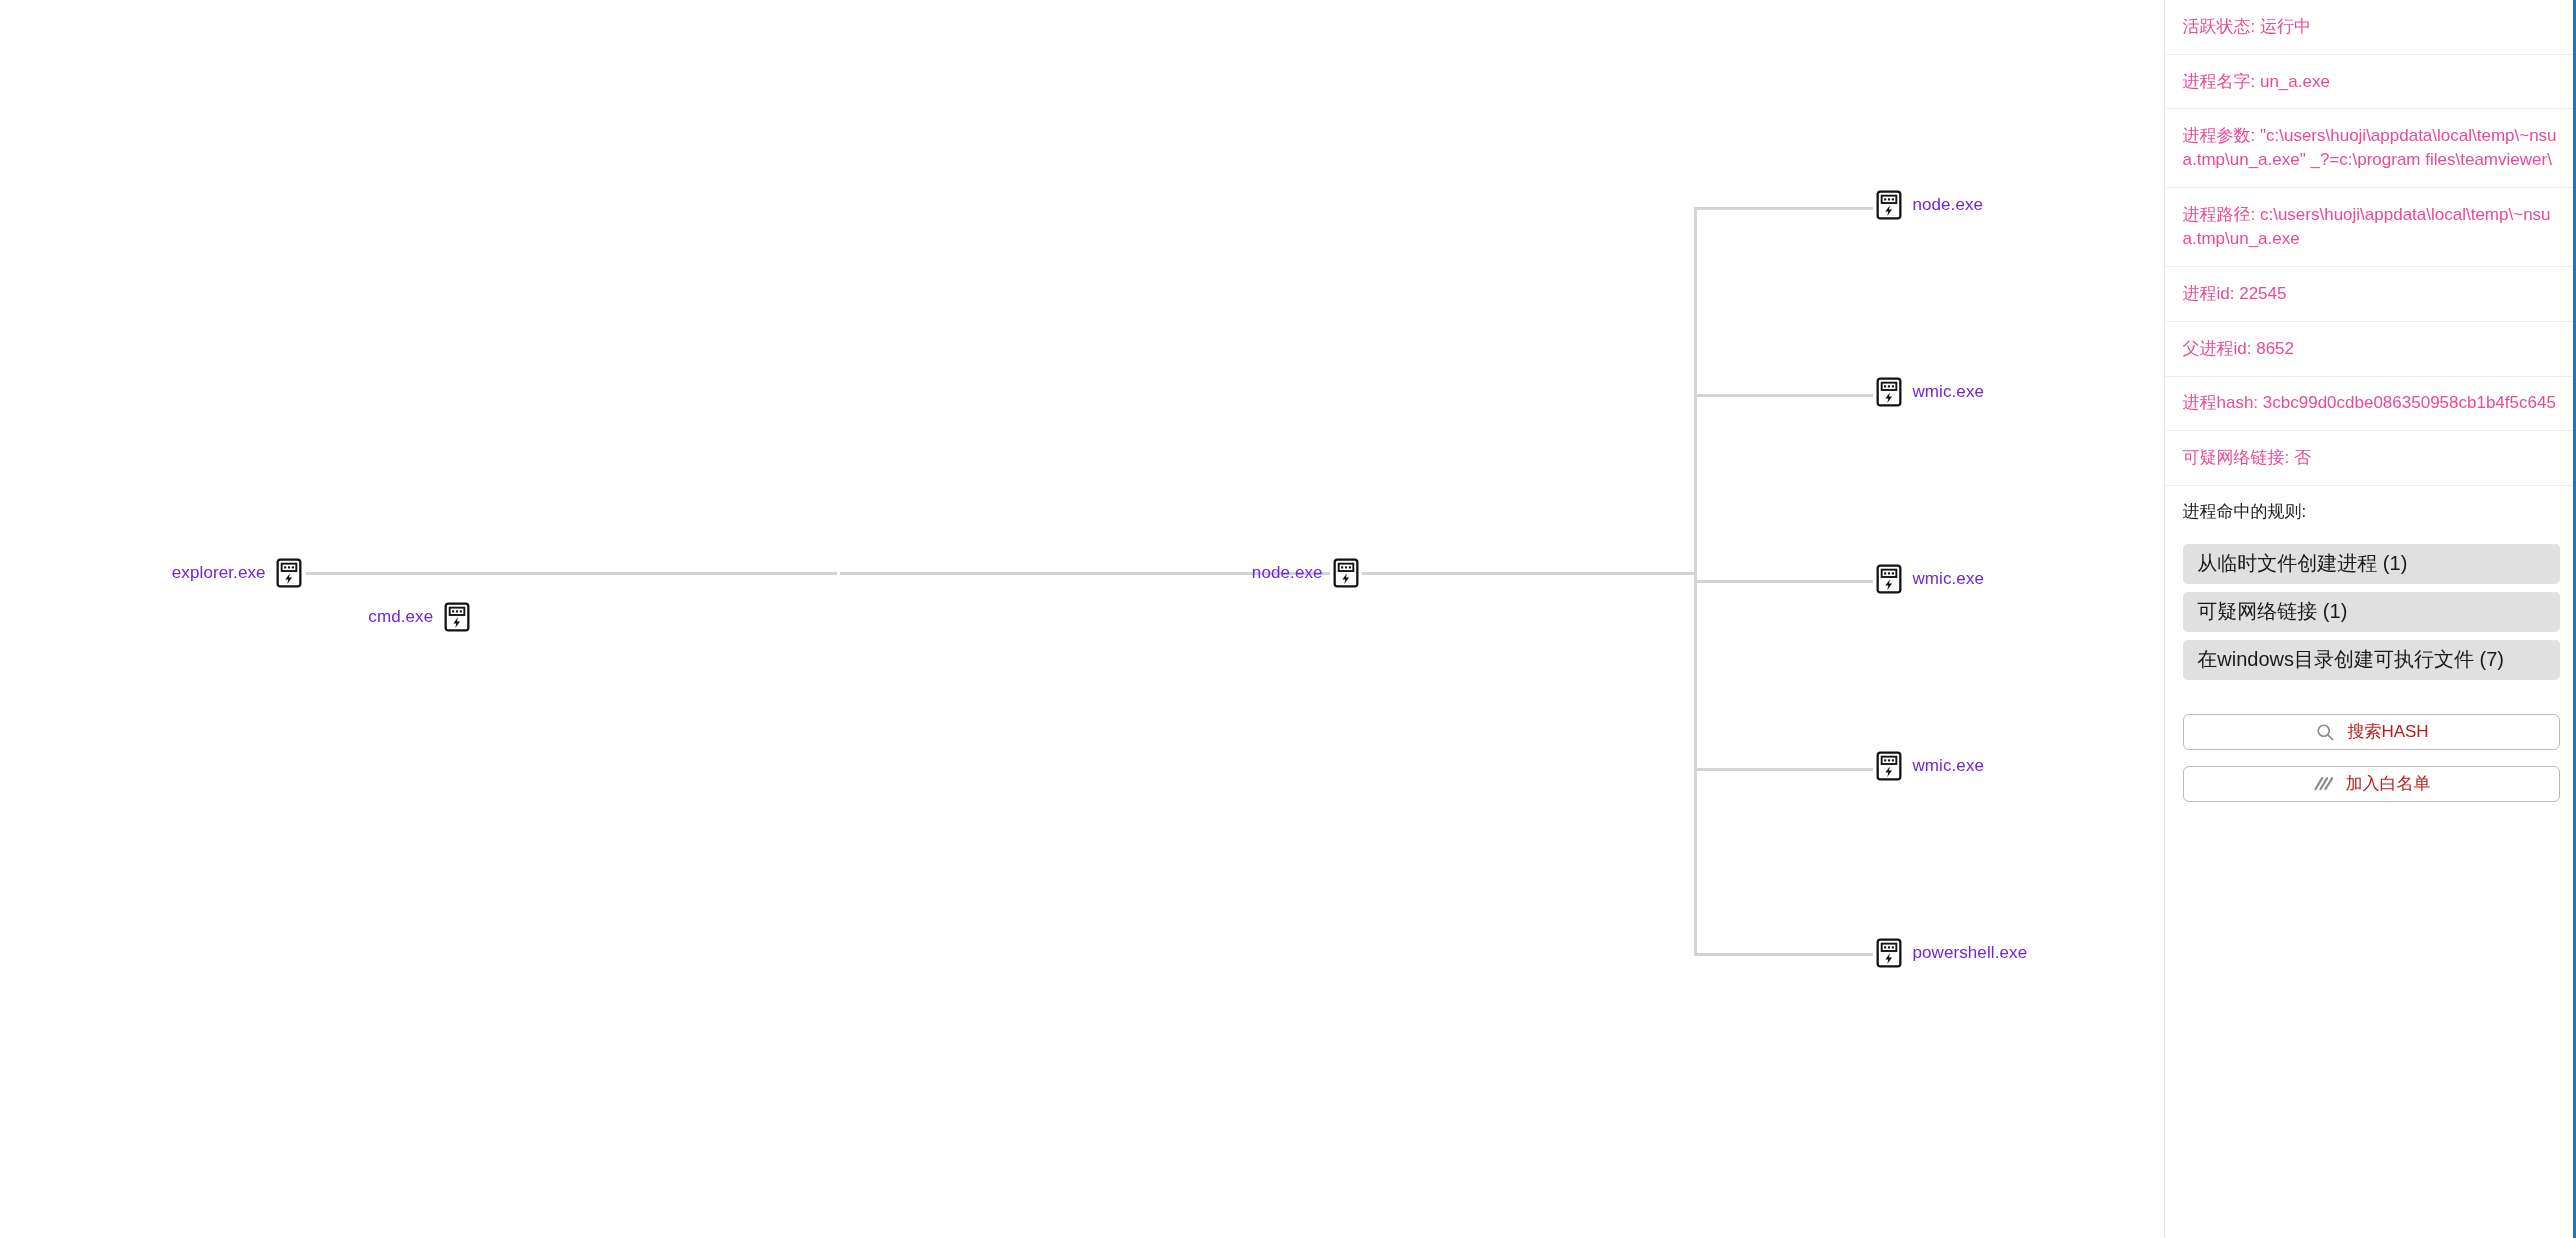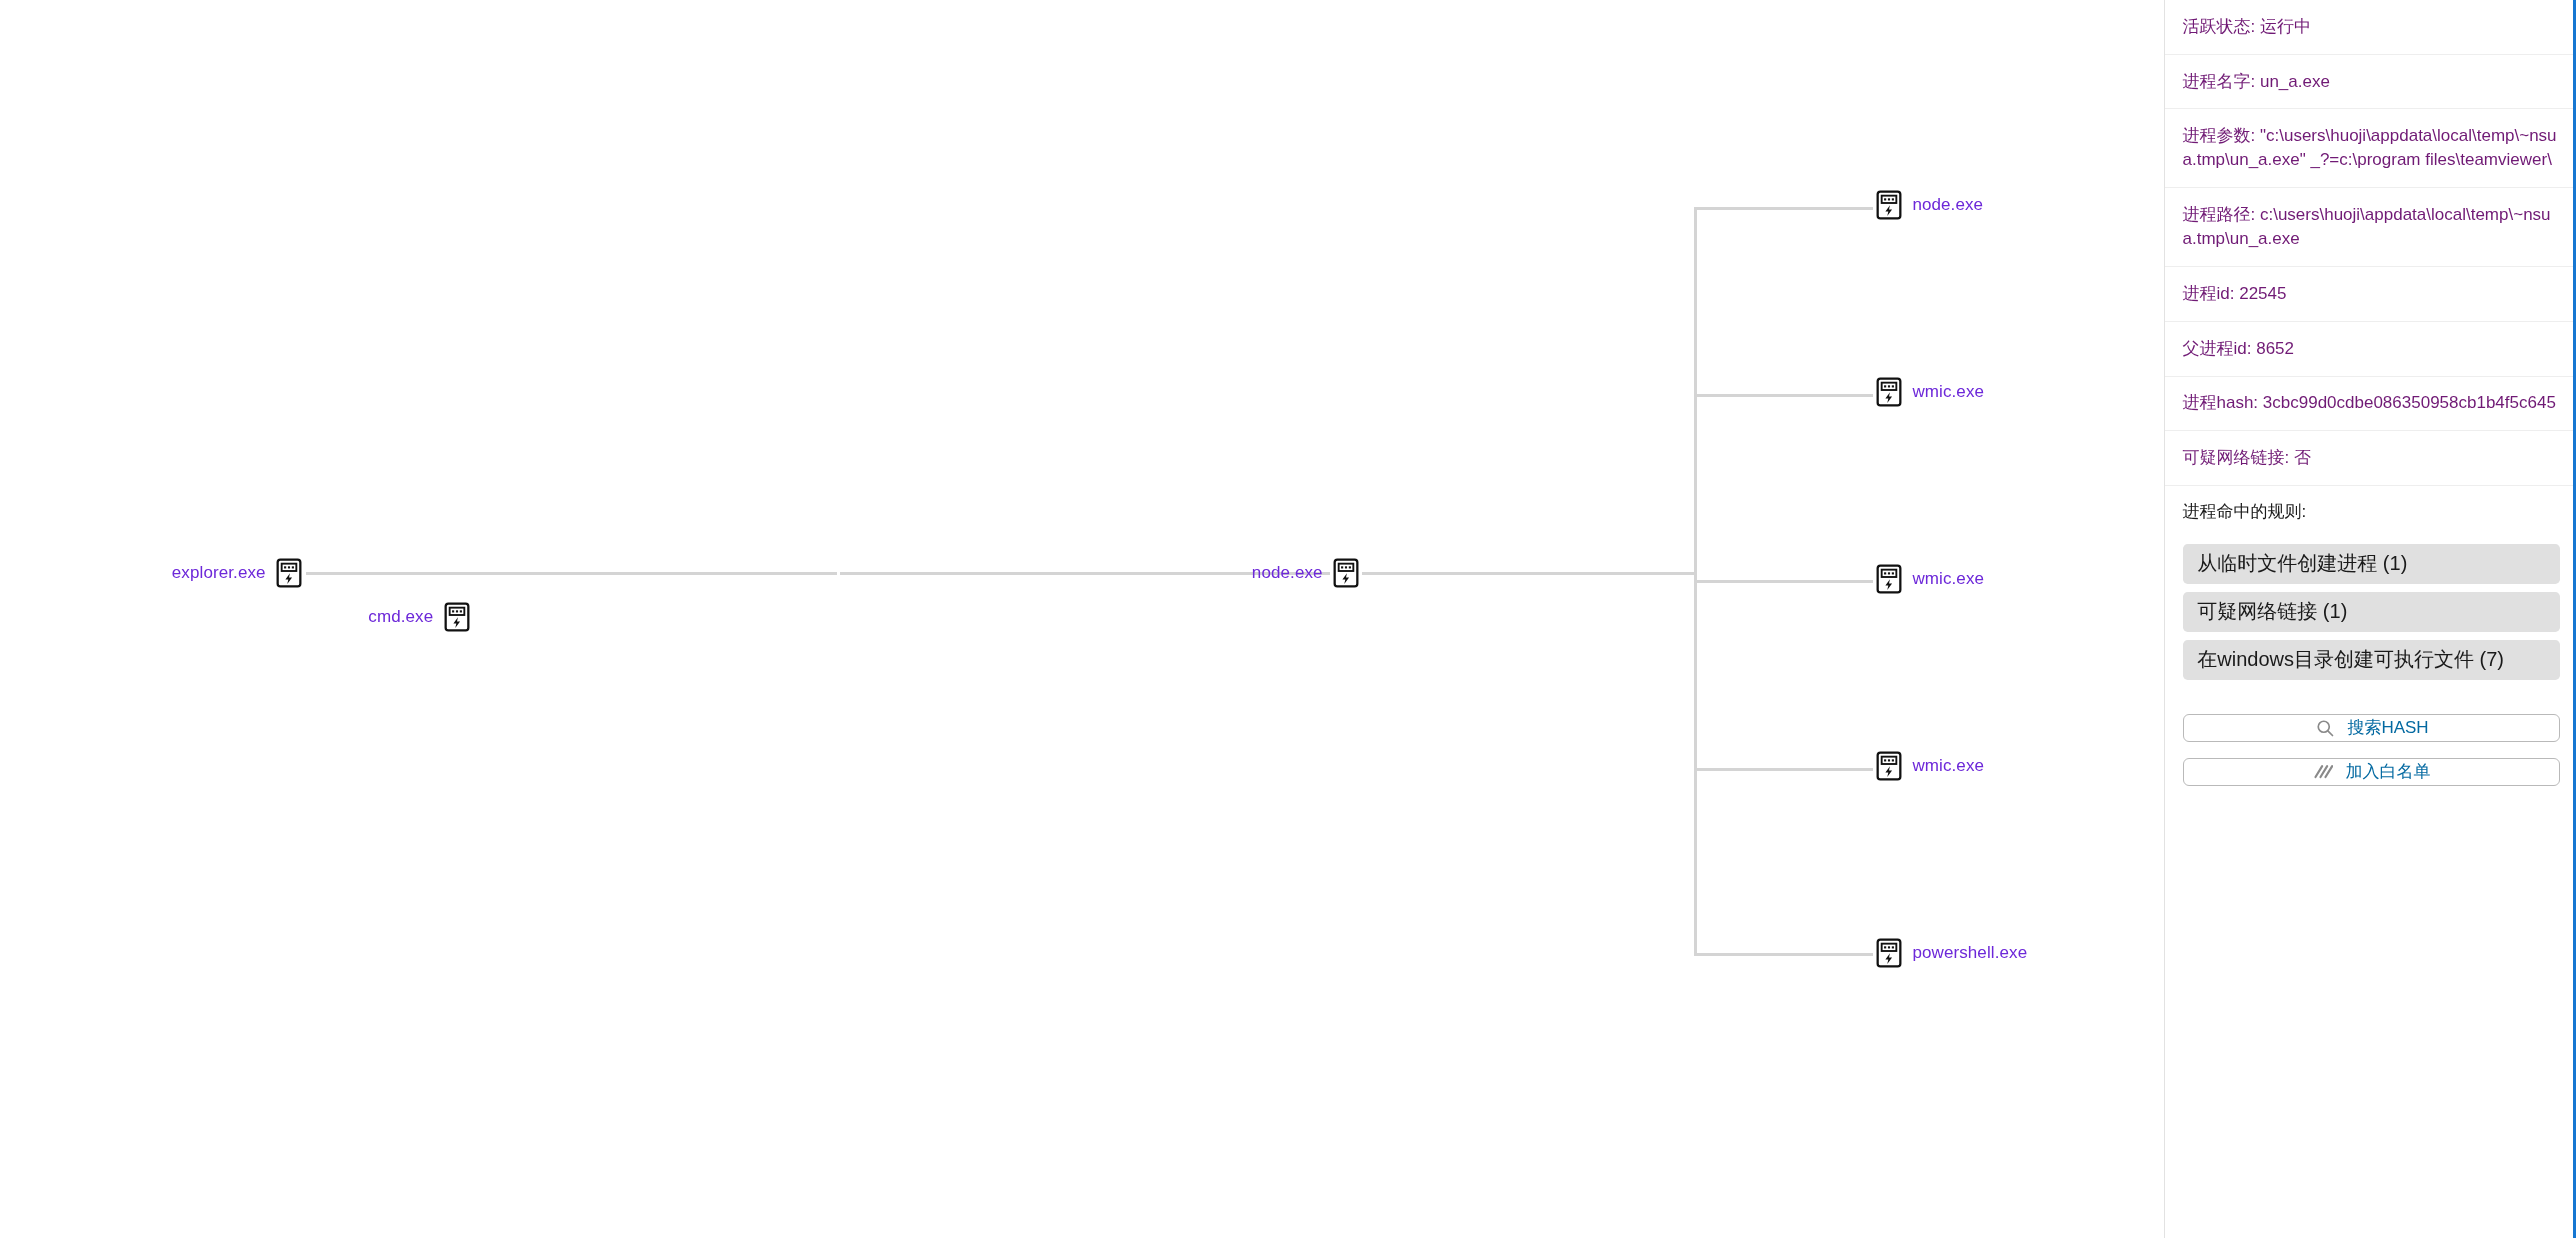--- a/index.html
+++ b/index.html
@@ -85,21 +85,21 @@
     background: #ffffff;
     border-left: 1.3px solid #e2e2e2;
     overflow: hidden;
   }
 
   .detail-row {
     padding: 14.8px 16px 14.8px 17.5px;
     border-bottom: 1.3px solid #eeeeee;
     font-size: 17px;
     line-height: 1.42;
-    color: #701a75;
+    color: #ec4899;
     word-break: break-all;
   }
 
   .rules-row {
     padding: 14.8px 16px 12px 17.5px;
     border-bottom: none;
   }
   .rules-title {
     font-size: 17px;
     color: #1a1a1a;
@@ -121,26 +121,26 @@
 
   .panel-actions {
     padding: 13.4px 16px 0 17.5px;
   }
   .action-btn {
     display: flex;
     align-items: center;
     justify-content: center;
     gap: 12px;
     width: 100%;
-    height: 28px;
+    height: 36px;
     background: #ffffff;
     border: 1.3px solid #b9b9b9;
     border-radius: 6px;
     font-size: 17px;
-    color: #0369a1;
+    color: #b91c1c;
     font-family: "Liberation Sans", sans-serif;
     cursor: pointer;
     margin-bottom: 16px;
   }
   .action-btn .btn-icon {
     width: 21.5px; height: 21.5px;
     display: inline-flex;
     align-items: center;
     justify-content: center;
     flex: 0 0 21.5px;

